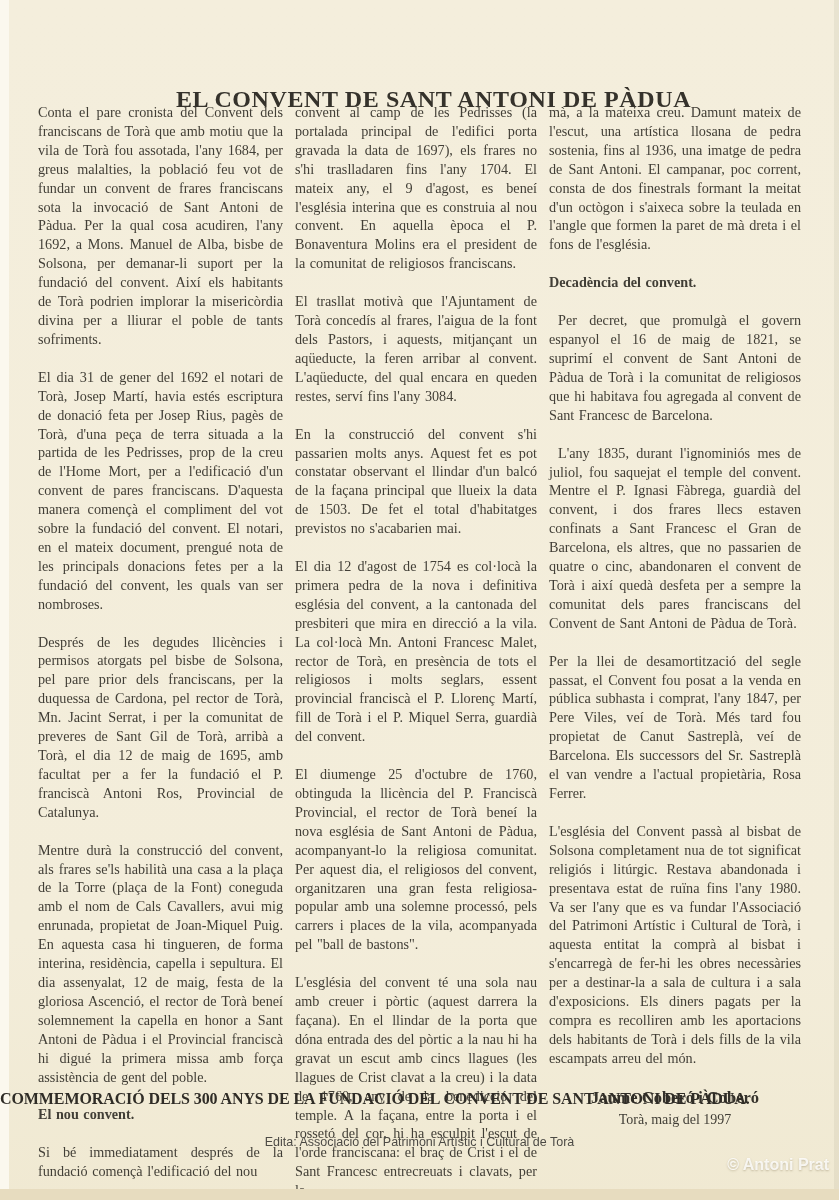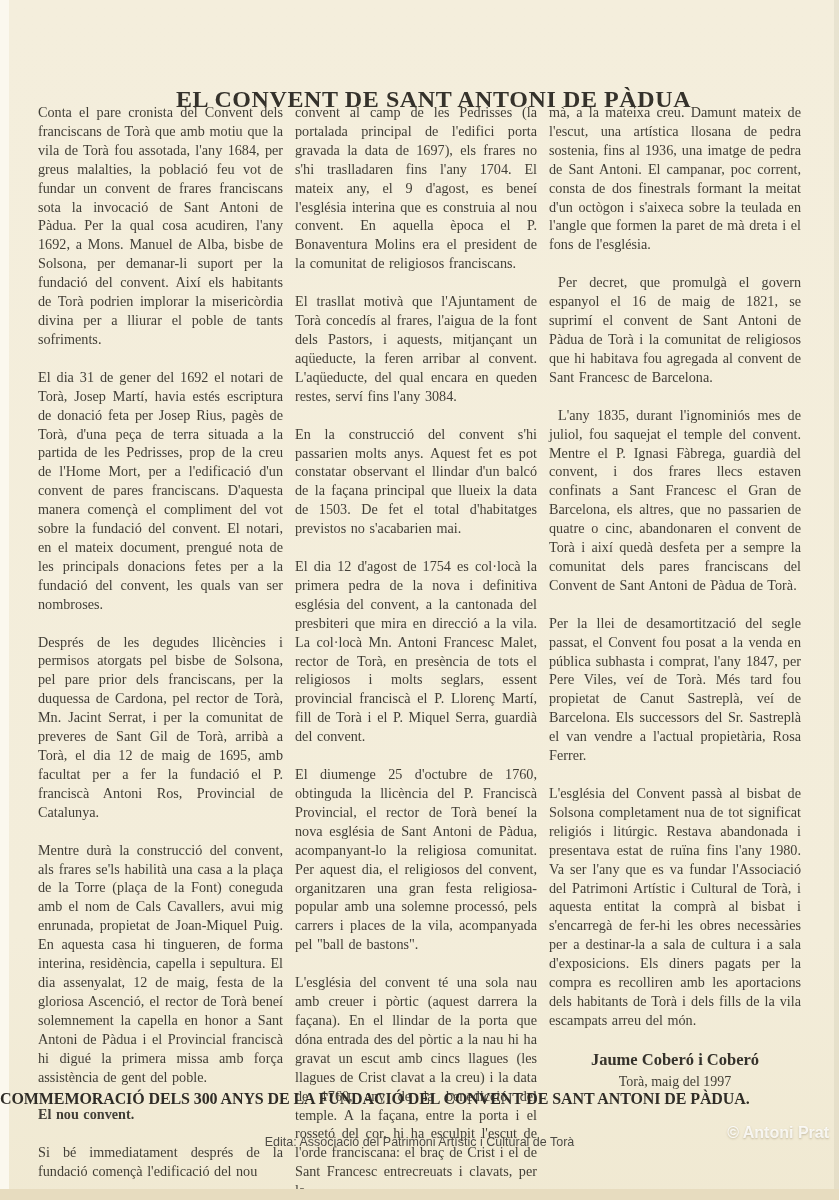--- a/index.html
+++ b/index.html
@@ -60,21 +60,21 @@
     font-size: 16px; font-weight: 700; letter-spacing: -0.1px;
     color: #2f2c26;
   }
   .edita {
     position: absolute; top: 1135px; left: 0; width: 839px;
     text-align: center;
     font-family: "Liberation Sans", sans-serif;
     font-size: 12.5px; color: #4c4a45;
   }
   .watermark {
-    position: absolute; top: 1124px; right: 10px;
+    position: absolute; top: 1156px; right: 10px;
     font-family: "Liberation Sans", sans-serif;
     font-size: 16px; font-weight: 700;
     color: rgba(255, 255, 255, 0.82);
     text-shadow: 0 1px 2px rgba(110, 95, 60, 0.35);
   }
 </style>
 </head>
 <body>
 
 <div class="page">
@@ -97,20 +97,21 @@
       <p>convent al camp de les Pedrisses (la portalada principal de l'edifici porta gravada la data de 1697), els frares no s'hi traslladaren fins l'any 1704. El mateix any, el 9 d'agost, es beneí l'església interina que es construia al nou convent. En aquella època el P. Bonaventura Molins era el president de la comunitat de religiosos franciscans.</p>
       <p>El trasllat motivà que l'Ajuntament de Torà concedís al frares, l'aigua de la font dels Pastors, i aquests, mitjançant un aqüeducte, la feren arribar al convent. L'aqüeducte, del qual encara en queden restes, serví fins l'any 3084.</p>
       <p>En la construcció del convent s'hi passarien molts anys. Aquest fet es pot constatar observant el llindar d'un balcó de la façana principal que llueix la data de 1503. De fet el total d'habitatges previstos no s'acabarien mai.</p>
       <p>El dia 12 d'agost de 1754 es col·locà la primera pedra de la nova i definitiva església del convent, a la cantonada del presbiteri que mira en direcció a la vila. La col·locà Mn. Antoni Francesc Malet, rector de Torà, en presència de tots el religiosos i molts seglars, essent provincial franciscà el P. Llorenç Martí, fill de Torà i el P. Miquel Serra, guardià del convent.</p>
       <p>El diumenge 25 d'octubre de 1760, obtinguda la llicència del P. Franciscà Provincial, el rector de Torà beneí la nova església de Sant Antoni de Pàdua, acompanyant-lo la religiosa comunitat. Per aquest dia, el religiosos del convent, organitzaren una gran festa religiosa-popular amb una solemne processó, pels carrers i places de la vila, acompanyada pel "ball de bastons".</p>
       <p>L'església del convent té una sola nau amb creuer i pòrtic (aquest darrera la façana). En el llindar de la porta que dóna entrada des del pòrtic a la nau hi ha gravat un escut amb cincs llagues (les llagues de Crist clavat a la creu) i la data de 1760, any de la benedicció del temple. A la façana, entre la porta i el rossetó del cor, hi ha esculpit l'escut de l'orde franciscana: el braç de Crist i el de Sant Francesc entrecreuats i clavats, per la</p>
     </div>
 
     <div class="col">
       <p>mà, a la mateixa creu. Damunt mateix de l'escut, una artística llosana de pedra sostenia, fins al 1936, una imatge de pedra de Sant Antoni. El campanar, poc corrent, consta de dos finestrals formant la meitat d'un octògon i s'aixeca sobre la teulada en l'angle que formen la paret de mà dreta i el fons de l'església.</p>
+      <p class="heading">Decadència del convent.</p>
       <p class="indent">Per decret, que promulgà el govern espanyol el 16 de maig de 1821, se suprimí el convent de Sant Antoni de Pàdua de Torà i la comunitat de religiosos que hi habitava fou agregada al convent de Sant Francesc de Barcelona.</p>
       <p class="indent">L'any 1835, durant l'ignominiós mes de juliol, fou saquejat el temple del convent. Mentre el P. Ignasi Fàbrega, guardià del convent, i dos frares llecs estaven confinats a Sant Francesc el Gran de Barcelona, els altres, que no passarien de quatre o cinc, abandonaren el convent de Torà i així quedà desfeta per a sempre la comunitat dels pares franciscans del Convent de Sant Antoni de Pàdua de Torà.</p>
       <p>Per la llei de desamortització del segle passat, el Convent fou posat a la venda en pública subhasta i comprat, l'any 1847, per Pere Viles, veí de Torà. Més tard fou propietat de Canut Sastreplà, veí de Barcelona. Els successors del Sr. Sastreplà el van vendre a l'actual propietària, Rosa Ferrer.</p>
       <p>L'església del Convent passà al bisbat de Solsona completament nua de tot significat religiós i litúrgic. Restava abandonada i presentava estat de ruïna fins l'any 1980. Va ser l'any que es va fundar l'Associació del Patrimoni Artístic i Cultural de Torà, i aquesta entitat la comprà al bisbat i s'encarregà de fer-hi les obres necessàries per a destinar-la a sala de cultura i a sala d'exposicions. Els diners pagats per la compra es recolliren amb les aportacions dels habitants de Torà i dels fills de la vila escampats arreu del món.</p>
       <div class="signature">
         <div class="sig-name">Jaume Coberó i Coberó</div>
         <div class="sig-date">Torà, maig del 1997</div>
       </div>
     </div>
   </div>

